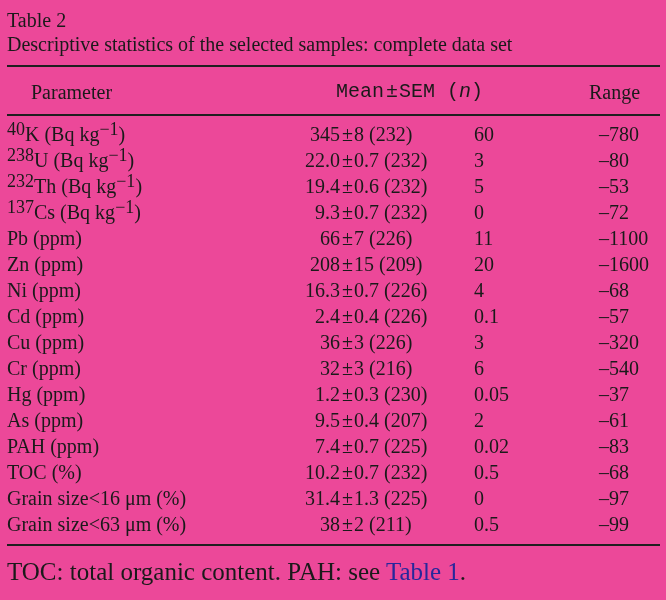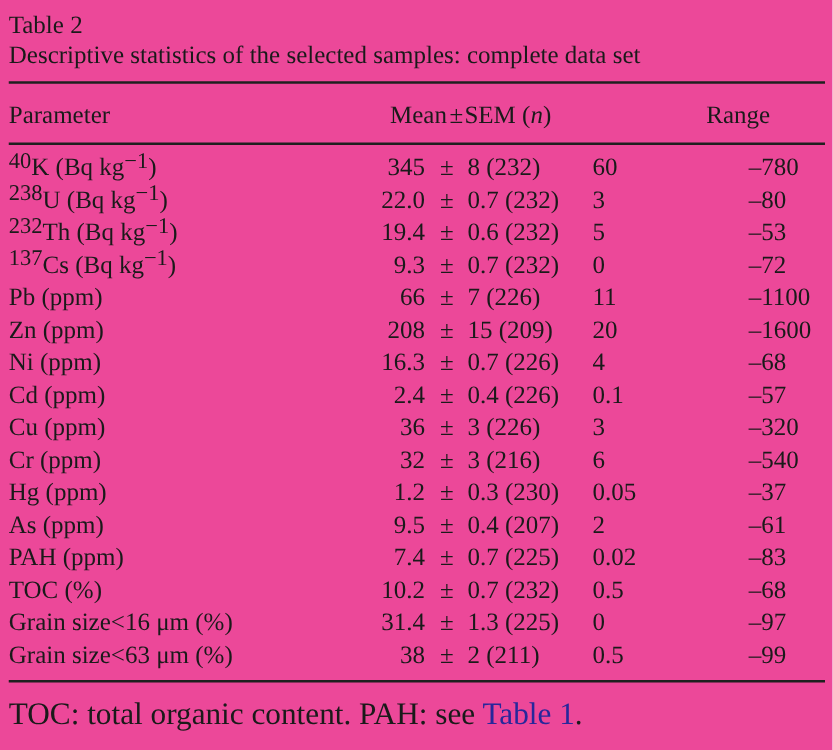--- a/index.html
+++ b/index.html
@@ -14,28 +14,28 @@
     font-family: "Liberation Serif", "DejaVu Serif", serif;
     font-size: 20px;
     overflow: hidden;
   }
   .caption { line-height: 24px; margin-bottom: 9px; }
   .rule { height: 2px; background: #1f1f1f; }
   .hrow, .trow {
     display: grid;
     grid-template-columns: 277px 190px 1fr;
   }
-  .hrow { padding: 13px 0 10px; line-height: 24px; }
-  .hmean { padding-left: 28px; }
+  .hrow { padding: 13px 0 10px; line-height: 24px; margin-left: 24px; }
+  .hmean { padding-left: 28px; font-family: Liberation Mono, monospace; }
   .hrange { padding-left: 91px; }
   .it { font-style: italic; }
   .tbody { padding: 5px 0 7px; }
   .trow { height: 26px; line-height: 26px; }
   .c1 { white-space: nowrap; }
-  .mean { display: flex; white-space: nowrap; gap: 10px; }
+  .mean { display: flex; white-space: nowrap; }
   .mleft { display: inline-block; width: 56px; text-align: right; }
   .pm { margin: 0 1px 0 2px; }
   .range { display: flex; white-space: nowrap; }
   .rleft { display: inline-block; width: 125px; }
   sup {
     font-size: 18px;
     line-height: 0;
     vertical-align: 6px;
   }
   .footnote { margin-top: 14px; line-height: 24px; font-size: 25px; }

